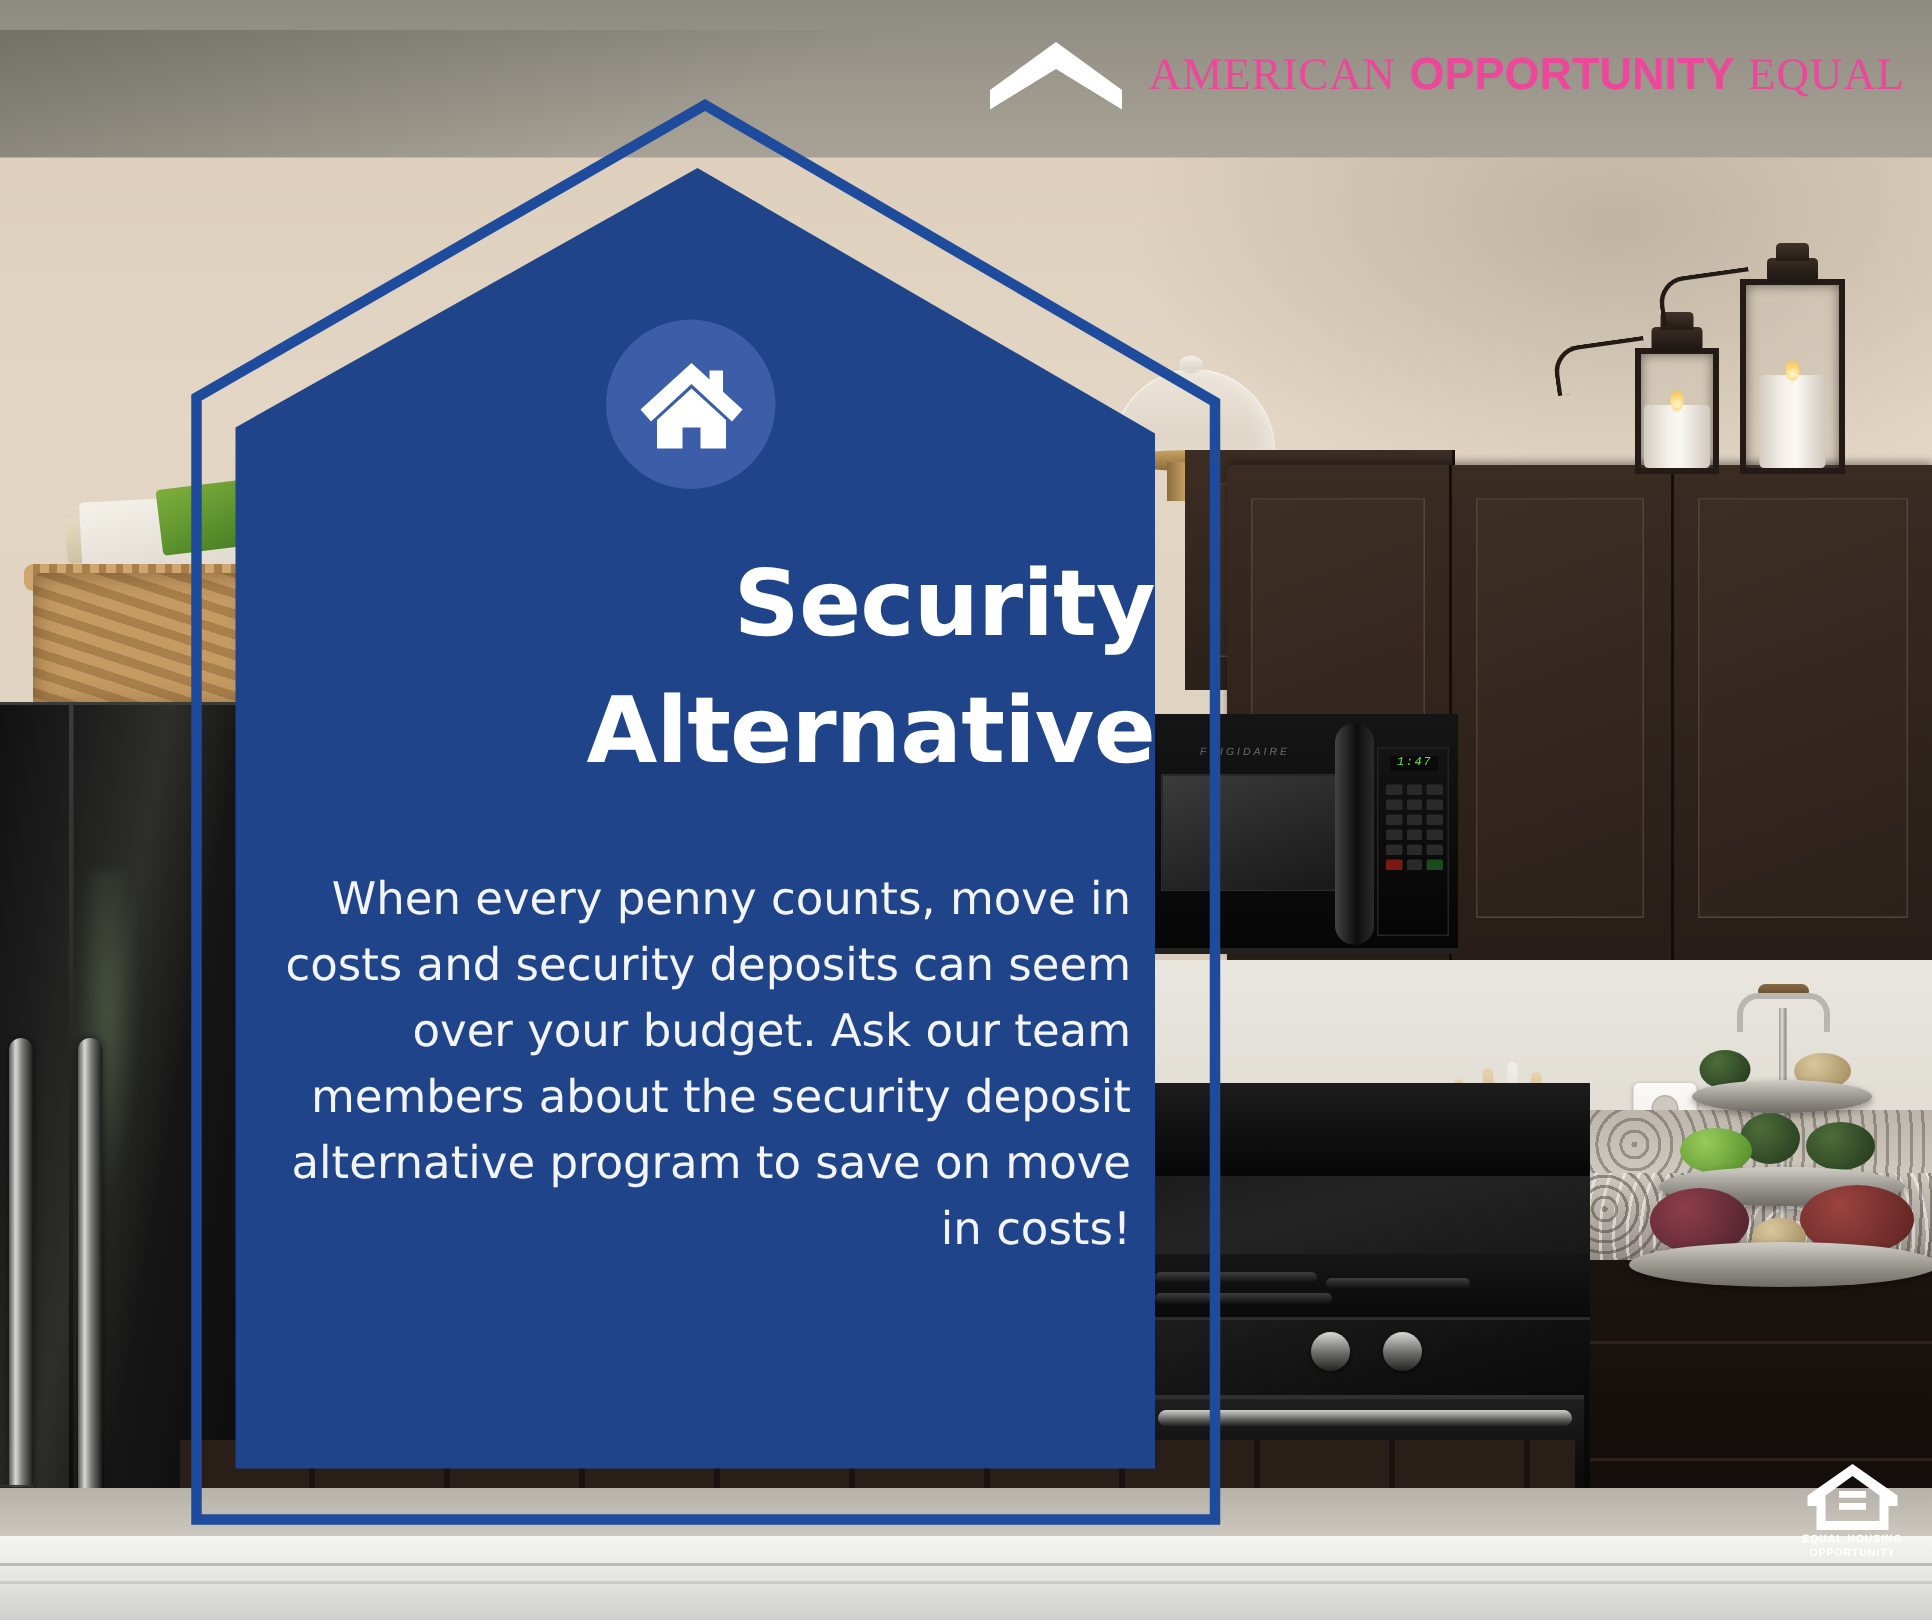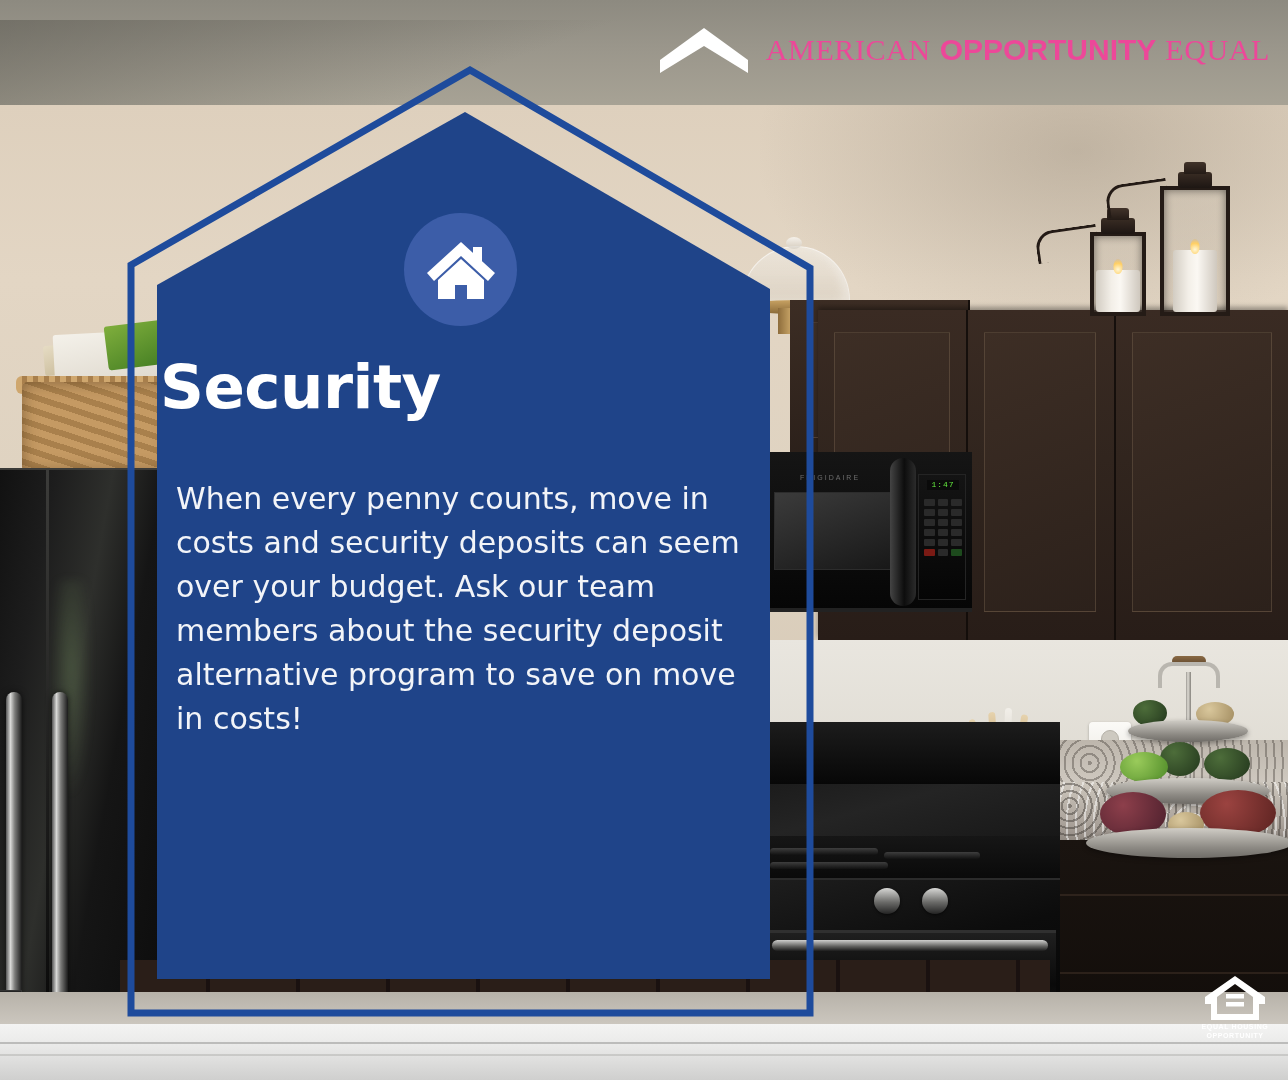--- a/index.html
+++ b/index.html
@@ -203,23 +203,24 @@
   .outlet .sock{
     position:absolute; left:50%; transform:translateX(-50%);
     width:18px; height:20px; border-radius:9px 9px 6px 6px;
     background:#cdc9c0; border:1px solid #b5b1a8;
   }
   .outlet .sock.s1{ top:8px; }
   .outlet .sock.s2{ top:33px; }
 
   
   .microwave{
-    position:absolute; left:760px; top:452px; width:212px; height:160px;
+    position:absolute; left:760px; top:476px; width:212px; height:160px;
     background:linear-gradient(180deg,#151515,#060606);
     border-bottom:4px solid #222;
+    font-style:italic;
   }
   .mw-window{
     position:absolute; left:14px; top:40px; width:120px; height:78px;
     background:linear-gradient(160deg,#3b3b3b,#181818);
     border:1px solid #2c2c2c;
   }
   .mw-brand{
     position:absolute; left:40px; top:22px; font-size:7px; letter-spacing:2px;
     color:#6d6d6d; font-family:"Liberation Sans", sans-serif;
   }
@@ -385,22 +386,22 @@
 
   
   .icon-badge{
     position:absolute; left:404px; top:213px; width:113px; height:113px;
     border-radius:50%;
     display:flex; align-items:center; justify-content:center;
   }
 
   
   .panel-text{
-    position:absolute; left:160px; top:344px; width:610px;
-    text-align:left;
+    position:absolute; left:160px; top:360px; width:610px;
+    text-align:right;
   }
   .headline{
     color:#ffffff;
     font-family:"DejaVu Sans", sans-serif;
     font-weight:bold;
     font-size:61px;
     line-height:85px;
     letter-spacing:-.5px;
   }
   .body-copy{
@@ -598,20 +599,21 @@
   <div class="icon-badge" style="background:#3c5da8">
     <svg width="74" height="62" viewBox="0 0 74 62">
       <rect x="49" y="8" width="9" height="20" fill="#ffffff"></rect>
       <path d="M37 3 L71 34 L64 42 L37 17 L10 42 L3 34 Z" fill="#ffffff"></path>
       <path d="M37 20 L60 41 L60 60 L43 60 L43 46 L31 46 L31 60 L14 60 L14 41 Z" fill="#ffffff"></path>
     </svg>
   </div>
 
   <div class="panel-text">
     <div class="headline">Security</div>
+    <div class="headline">Alternative</div>
     <div class="body-copy">When every penny counts, move in costs and security deposits can seem over your budget. Ask our team members about the security deposit alternative program to save on move in costs!</div>
   </div>
 
   <div class="brand">
     <svg class="brand-chev" viewBox="0 0 88 48">
       <polygon points="44,2 88,34 88,47 44,20 0,47 0,34" fill="#ffffff"></polygon>
     </svg>
     <div class="brand-name">
       <span class="serif">AMERICAN</span>
       <span class="sans">OPPORTUNITY</span>

